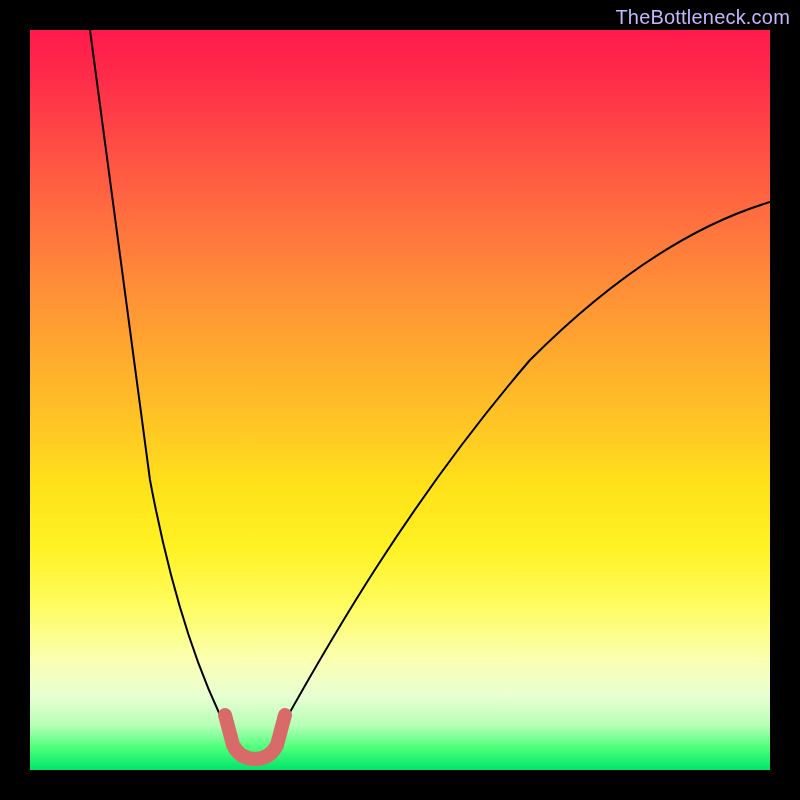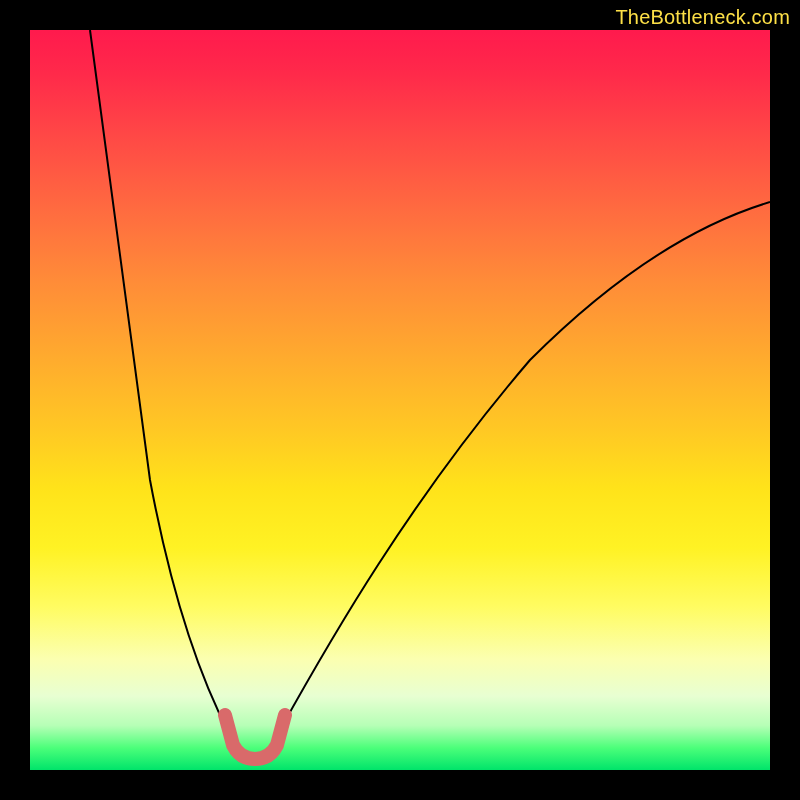--- a/index.html
+++ b/index.html
@@ -32,21 +32,21 @@
       #e8ffd2 90%,
       #b6ffb6 94%,
       #4cff7a 97%,
       #00e46a 100%
     );
   }
   .watermark {
     position: absolute;
     top: 6px;
     right: 10px;
-    color: #fde047;
+    color: #c4b5fd;
     font-size: 20px;
     letter-spacing: 0.2px;
     z-index: 10;
   }
   svg.curve {
     position: absolute;
     left: 30px;
     top: 30px;
     width: 740px;
     height: 740px;

